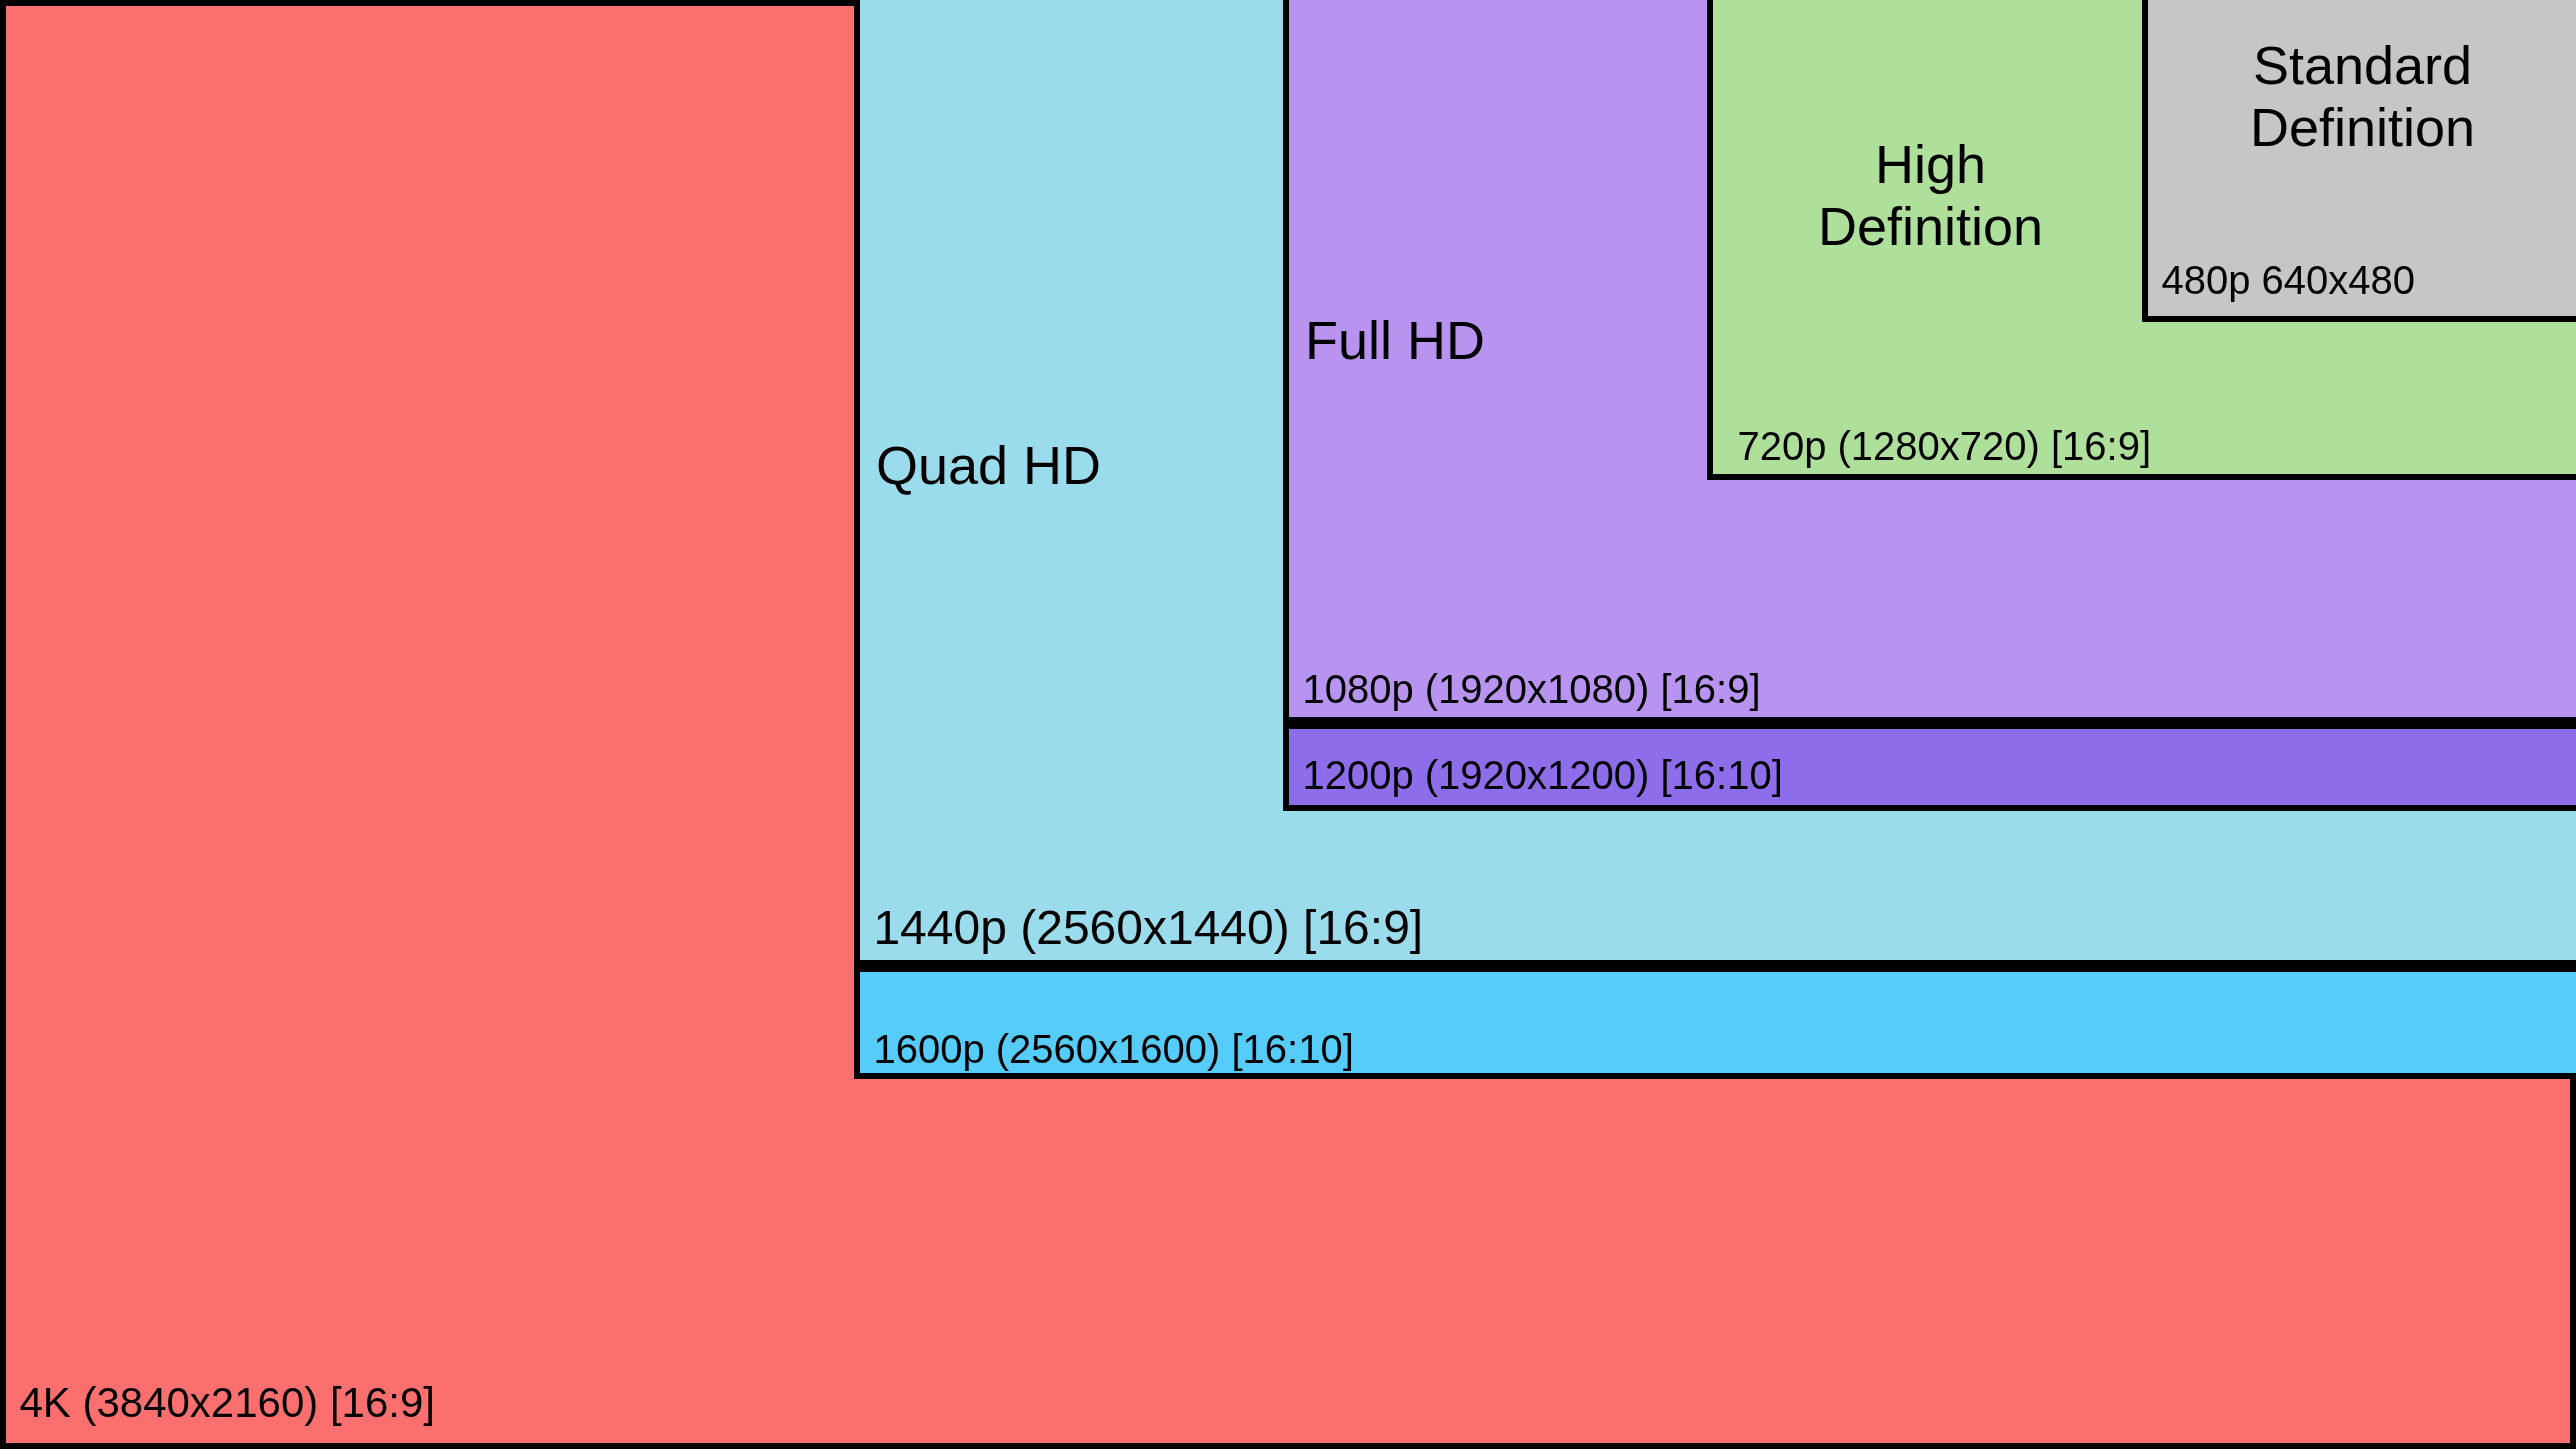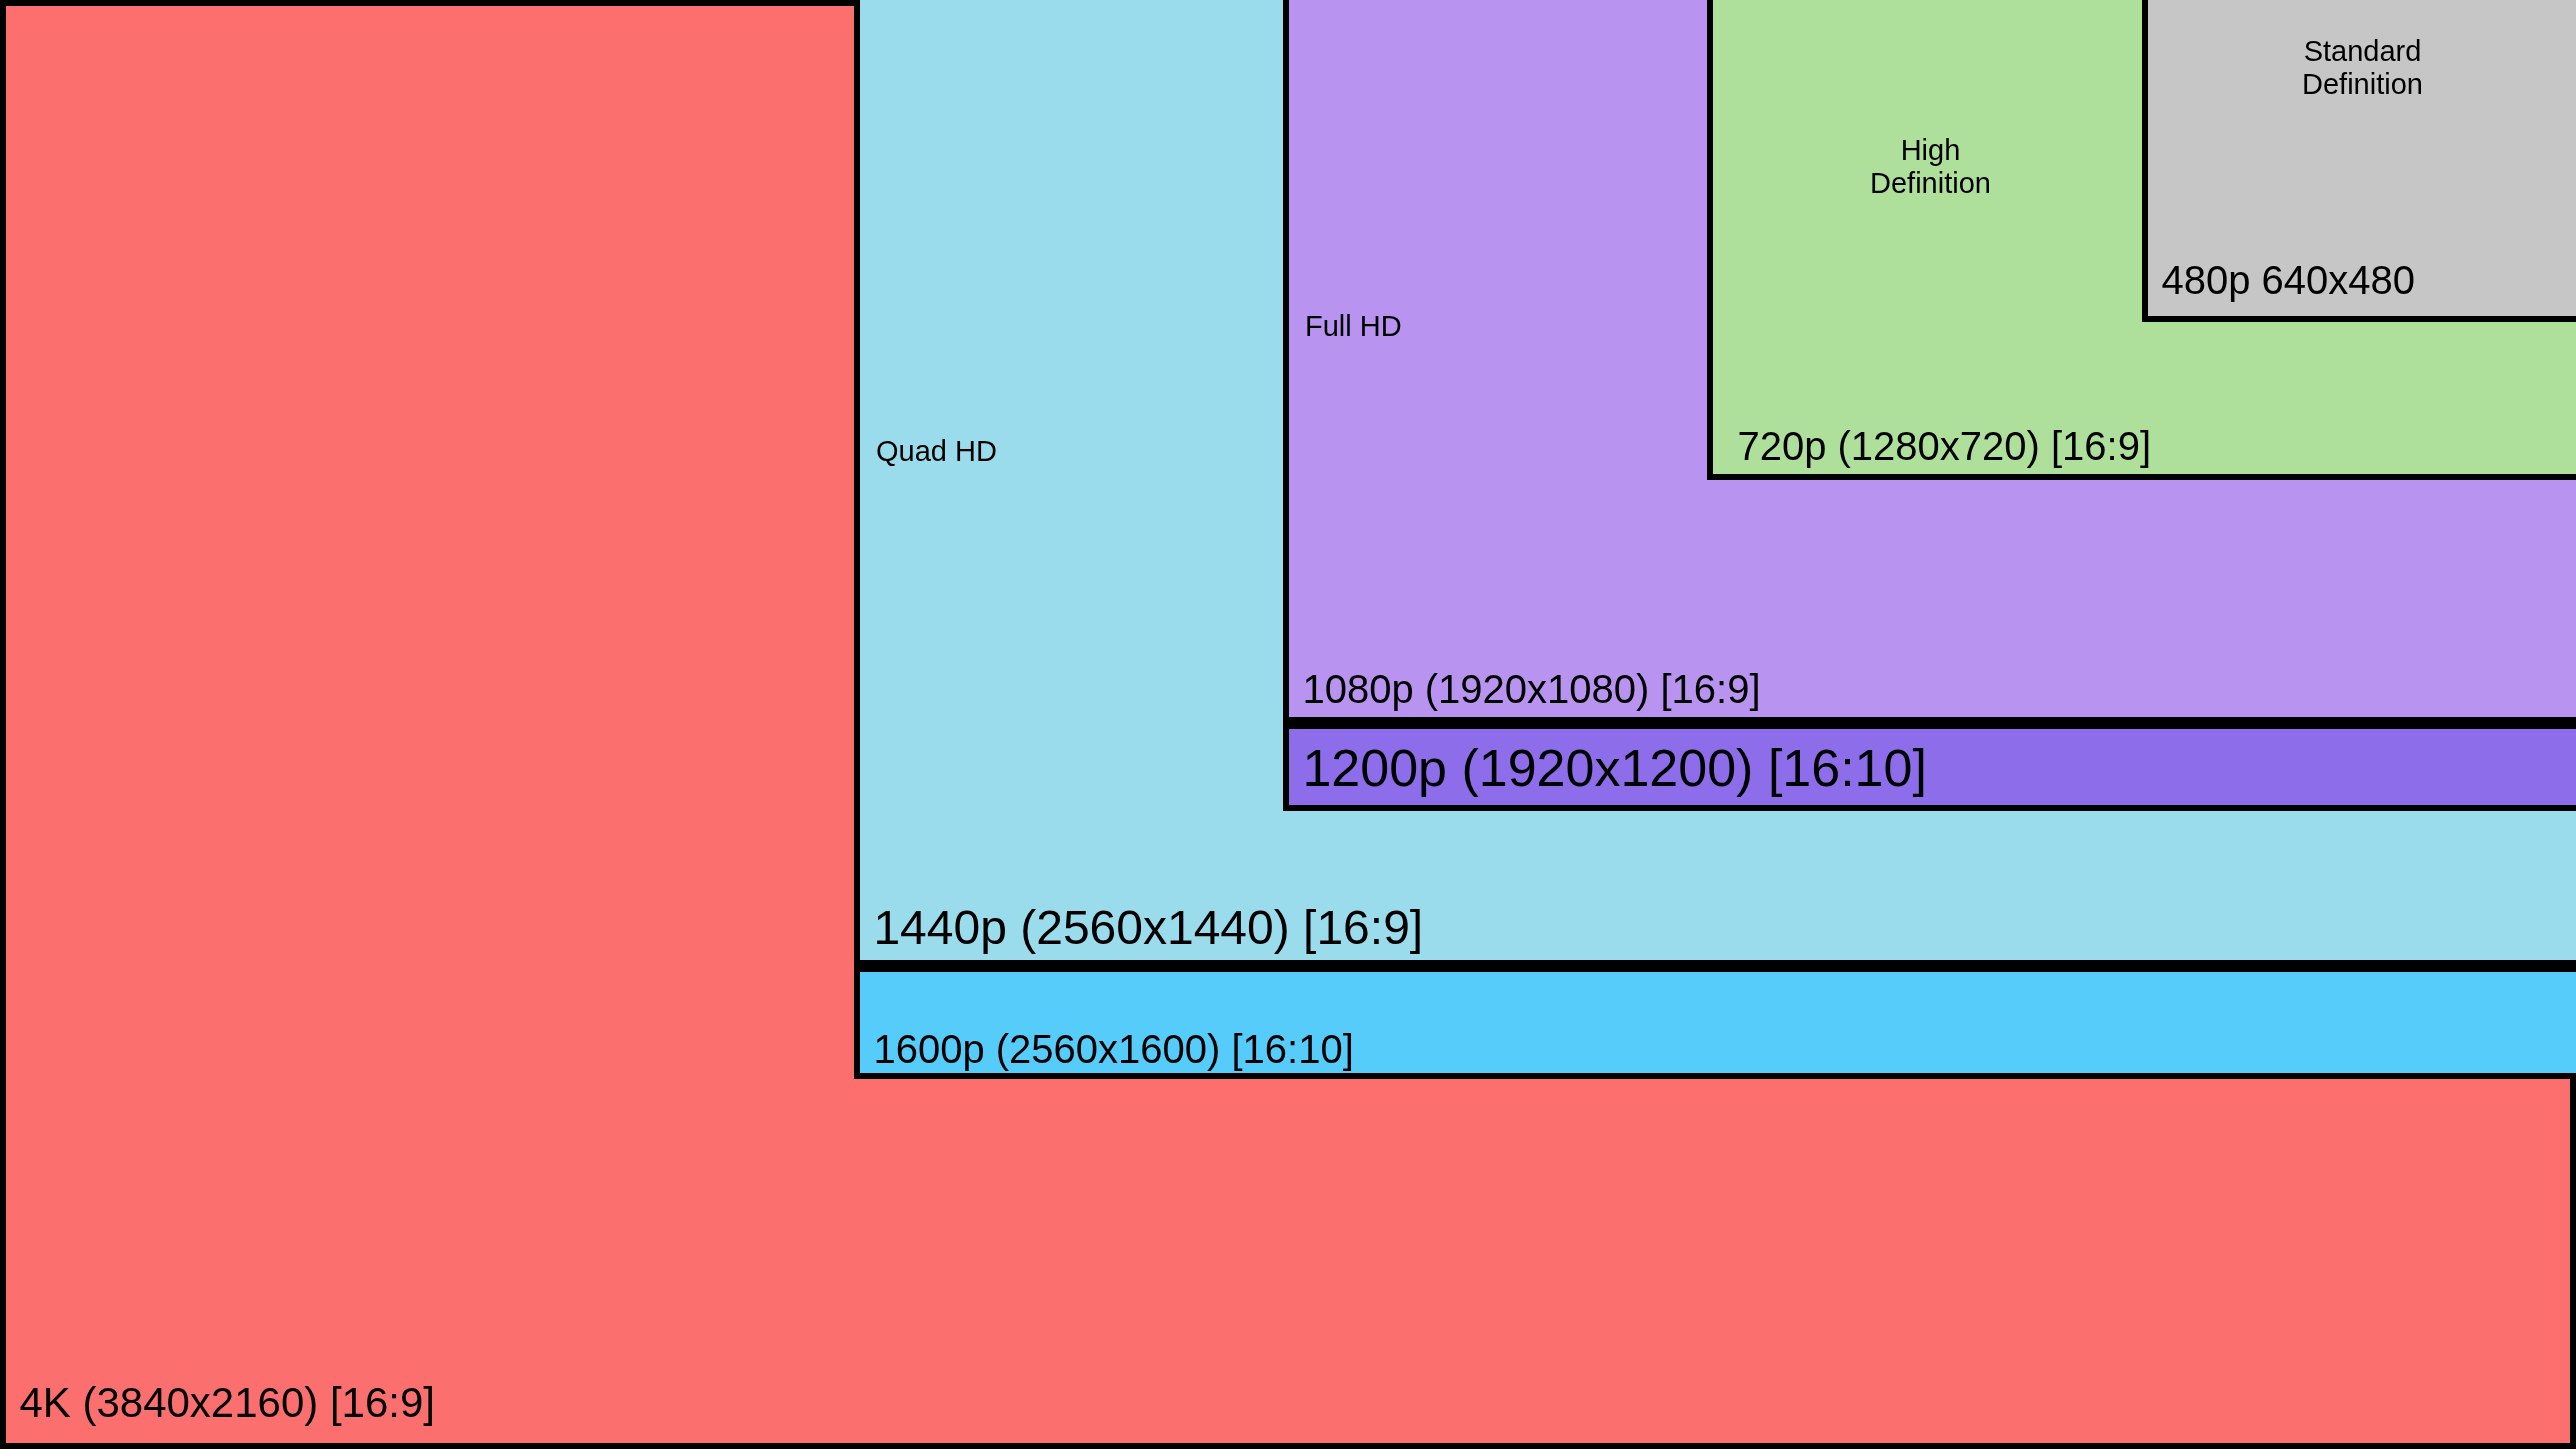--- a/index.html
+++ b/index.html
@@ -59,28 +59,28 @@
   
   .label-bl {
     left: 14.8px;
     bottom: 5.4px;
     font-size: 40px;
   }
   #label-4k.label-bl { font-size: 42px; left: 13.4px; bottom: 16px; }
   #label-1440.label-bl { font-size: 48px; left: 13.4px; bottom: 4px; }
   #label-1600.label-bl { font-size: 40px; left: 13.4px; bottom: 0; }
   #label-1080.label-bl { font-size: 40px; left: 13.4px; bottom: 4px; margin-top: 7px; }
-  #label-1200.label-bl { font-size: 52px; left: 13.4px; bottom: 6.7px; }
+  #label-1200.label-bl { font-size: 40px; left: 13.4px; bottom: 6.7px; }
   #label-720.label-bl  { font-size: 40px; left: 13.4px; bottom: 4px; margin-left: 11px; }
   #label-480.label-bl  { font-size: 40px; left: 13.4px; bottom: 12px; text-align: right; }
 
   
   .label-center {
     text-align: center;
-    font-size: 29px;
+    font-size: 54px;
   }
   #name-quadhd {
     left: 864px; top: 435px; width: 423px;
     text-align: left; padding-left: 12px; box-sizing: border-box;
   }
   #name-fullhd {
     left: 1293px; top: 310px; width: 416px;
     text-align: left; padding-left: 12px; box-sizing: border-box;
   }
   #name-hd {

